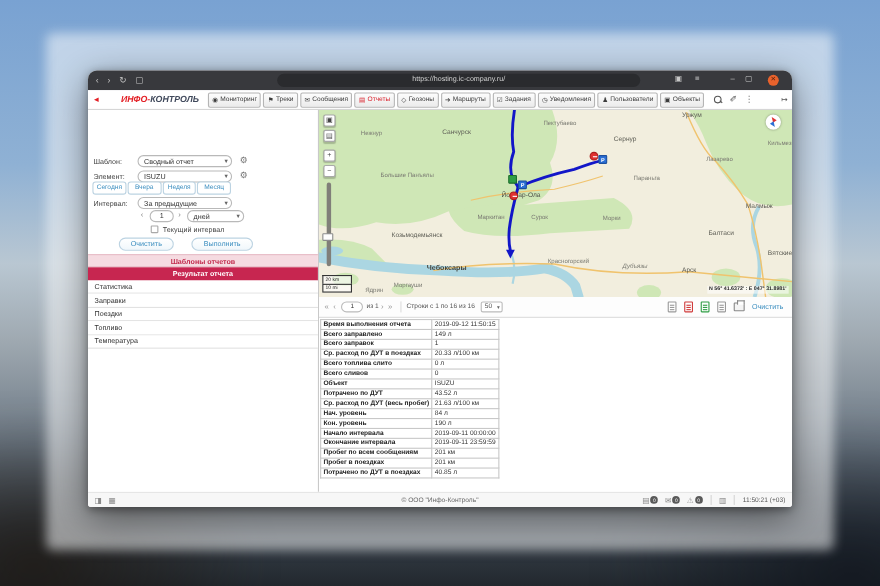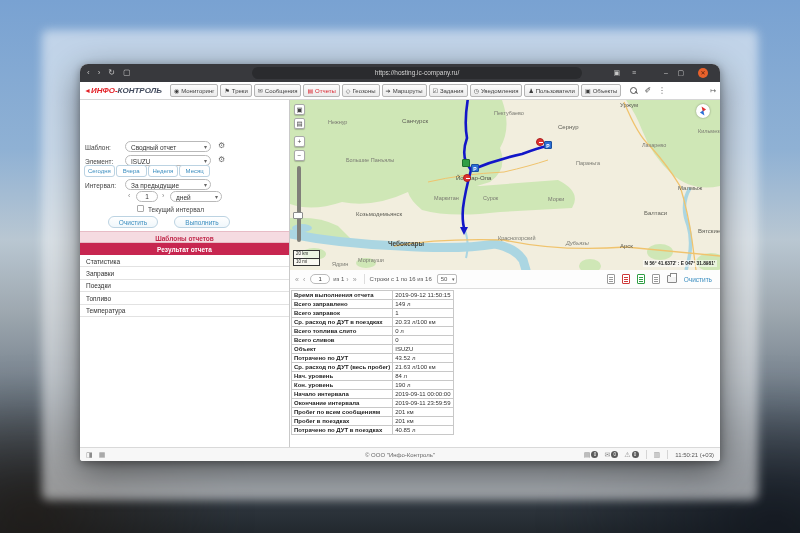--- a/index.html
+++ b/index.html
@@ -25,21 +25,21 @@
     border-radius:6px; color:#d2d2d2; font-size:6.5px; line-height:12px; text-align:center; }
   .win-ctl { position:absolute; top:4px; color:#c8c8c8; font-size:7px; line-height:10px; }
   .wc-overview{ right:100px; } .wc-menu{ right:84px; } .wc-min{ right:52px; } .wc-max{ right:36px; }
   .wc-close { right:12px; top:4px; width:10px; height:10px; background:#e8622c; border-radius:50%;
     color:#57200a; font-size:6px; line-height:10px; text-align:center; }
 
   
   .appbar { position:absolute; left:0; top:18px; width:640px; height:18px; background:#fff;
     border-bottom:1px solid #d6d6d6; display:flex; align-items:center; padding:0 4px; }
   .logo { font-size:8px; font-weight:bold; font-style:italic; white-space:nowrap; margin-right:8px; }
-  .logo .a { color:#e31e24; font-size:7px; } .logo .p1 { color:#e31e24; } .logo .p2 { color:#414a5c; }
+  .logo .a { color:#e31e24; font-size:7px; } .logo .p1 { color:#e31e24;margin-left:19px; } .logo .p2 { color:#414a5c; }
   .tabs { display:flex; gap:2px; align-items:center; }
   .tab { display:flex; gap:2px; align-items:center; border:1px solid #b5b5b5; border-radius:2px;
     background:linear-gradient(#fdfdfd,#ebebeb); padding:2px 3px; font-size:6px; white-space:nowrap; cursor:pointer; }
   .tab .tic { font-size:6px; }
   .hdr-ic { color:#555; font-size:8px; margin-left:7px; cursor:pointer; }
   .mag { position:relative; width:7px; height:7px; margin-left:9px; cursor:pointer; }
   .mag::before { content:""; position:absolute; left:0; top:0; width:5px; height:5px; border:1px solid #555; border-radius:50%; }
   .mag::after { content:""; position:absolute; left:5px; top:5px; width:3px; height:1px; background:#555; transform:rotate(45deg); }
   .exit-ic { margin-left:auto; color:#555; font-size:7px; cursor:pointer; }
 

